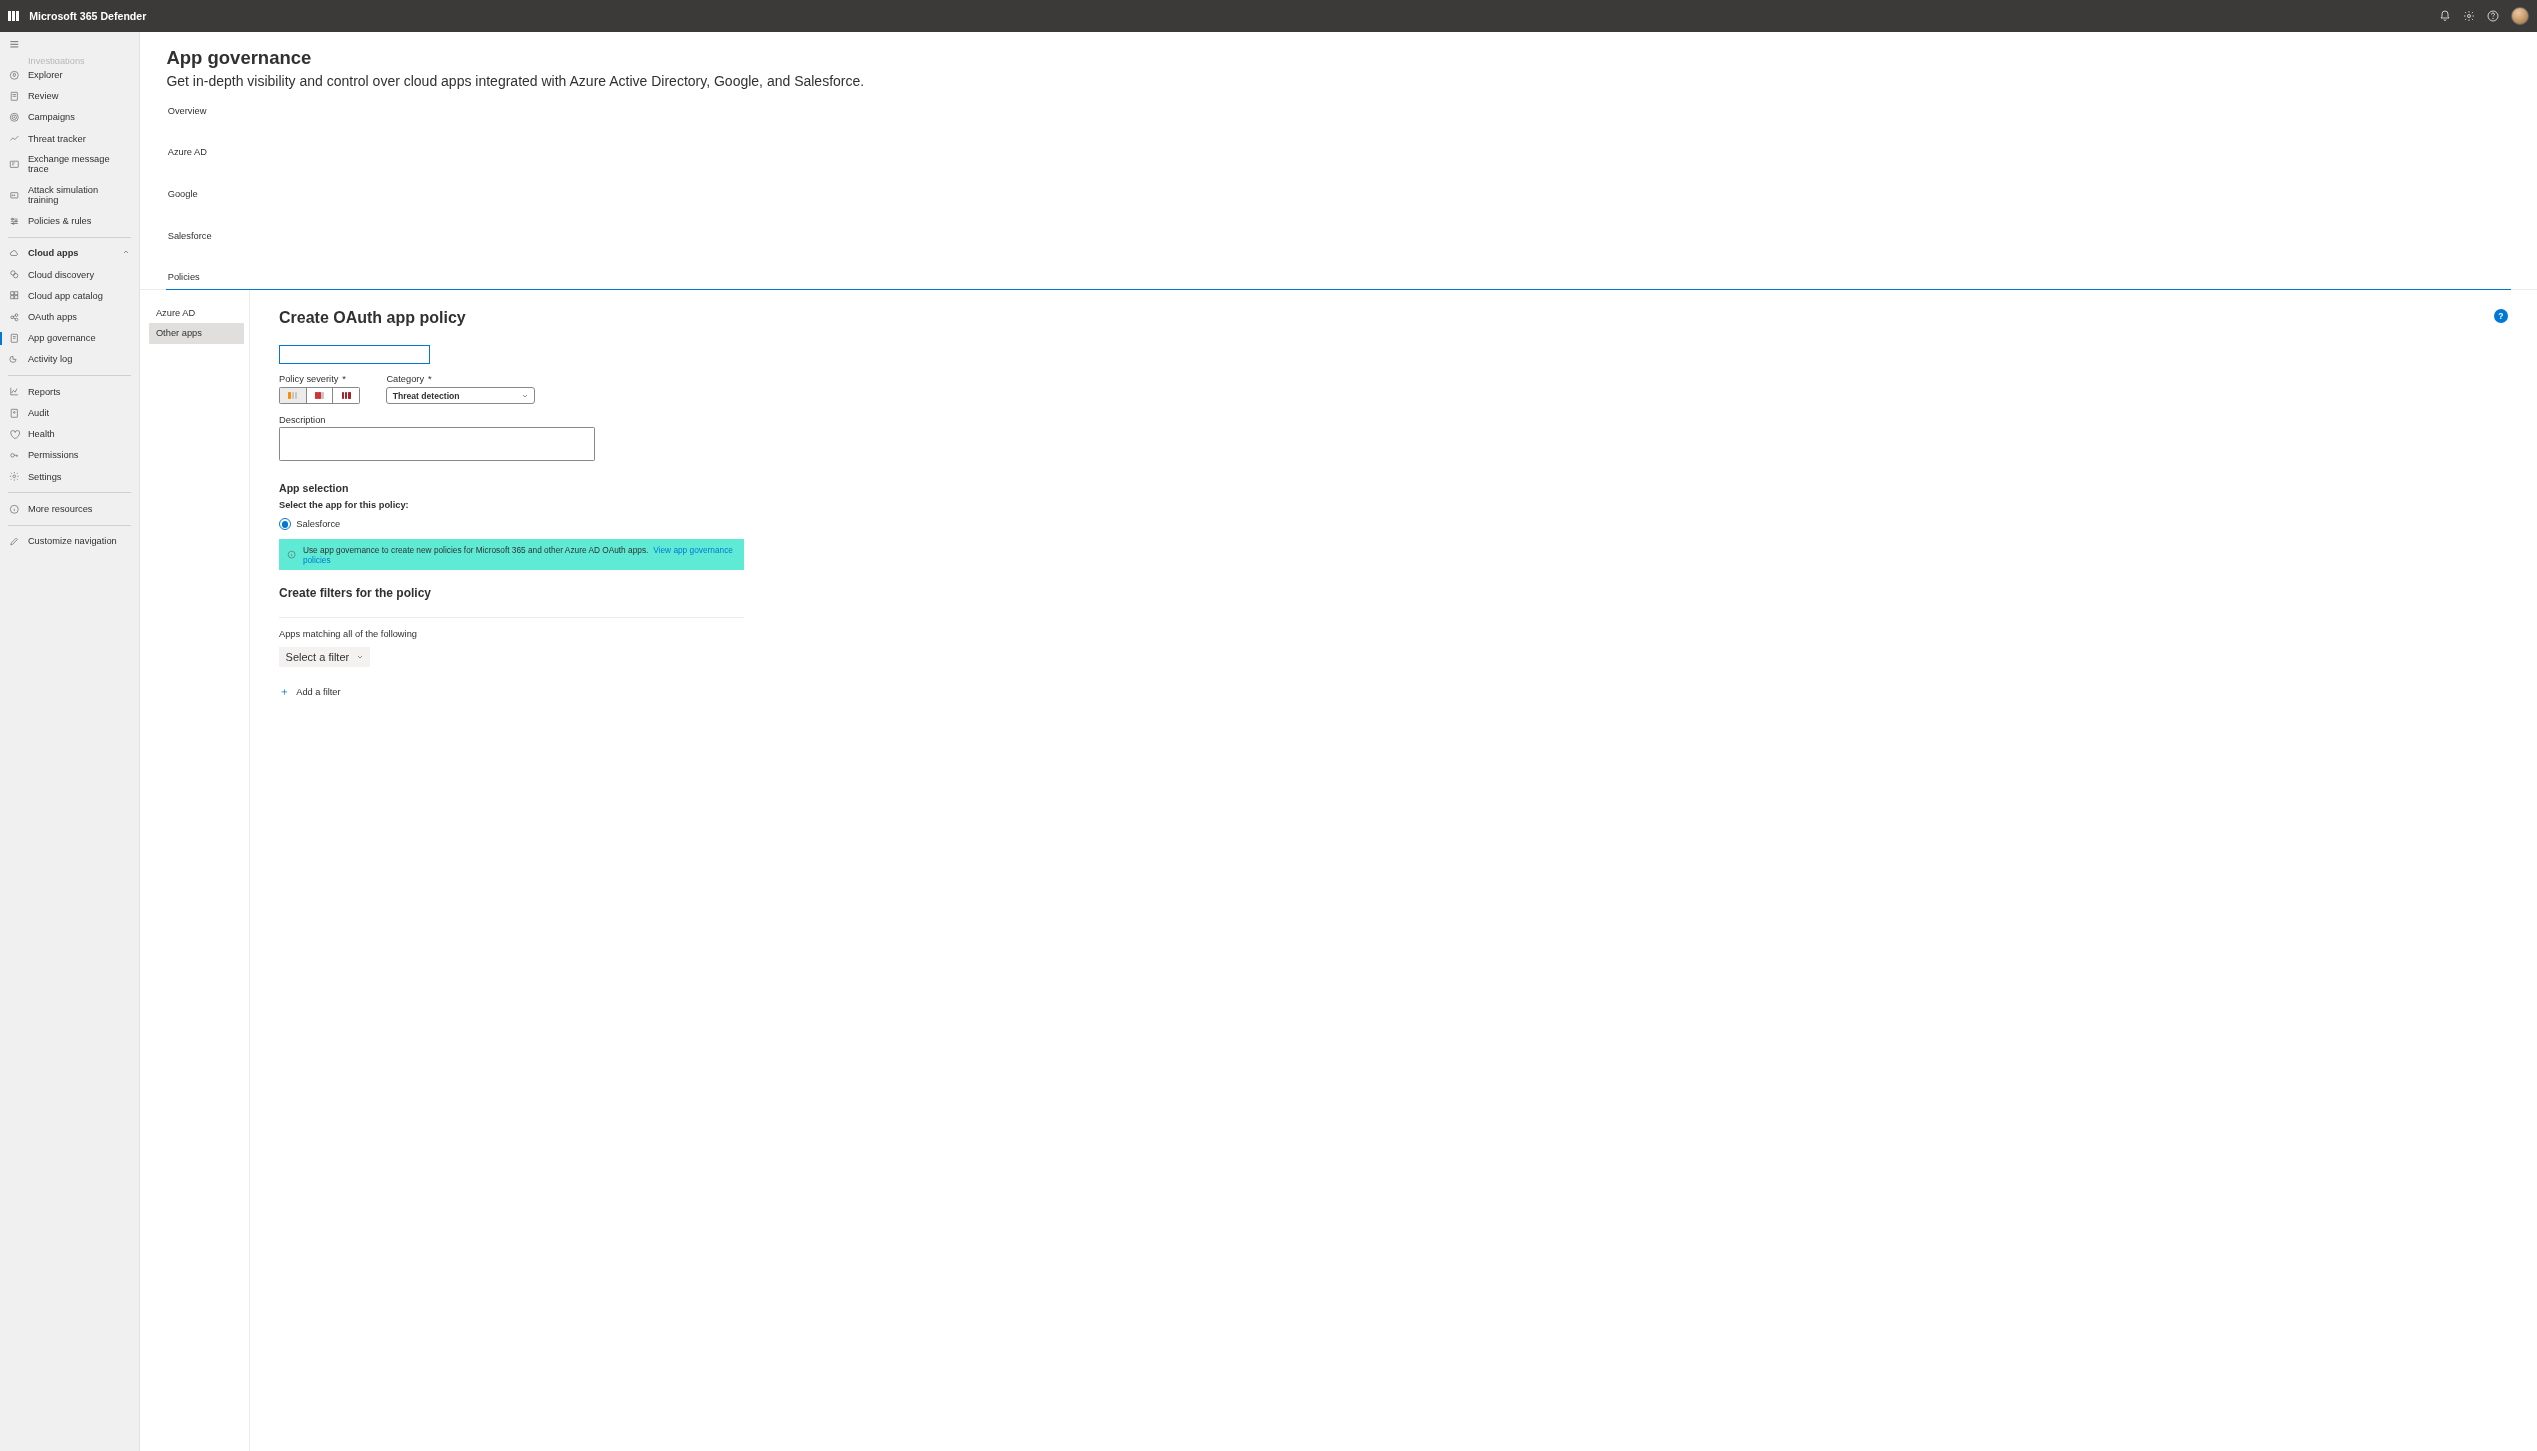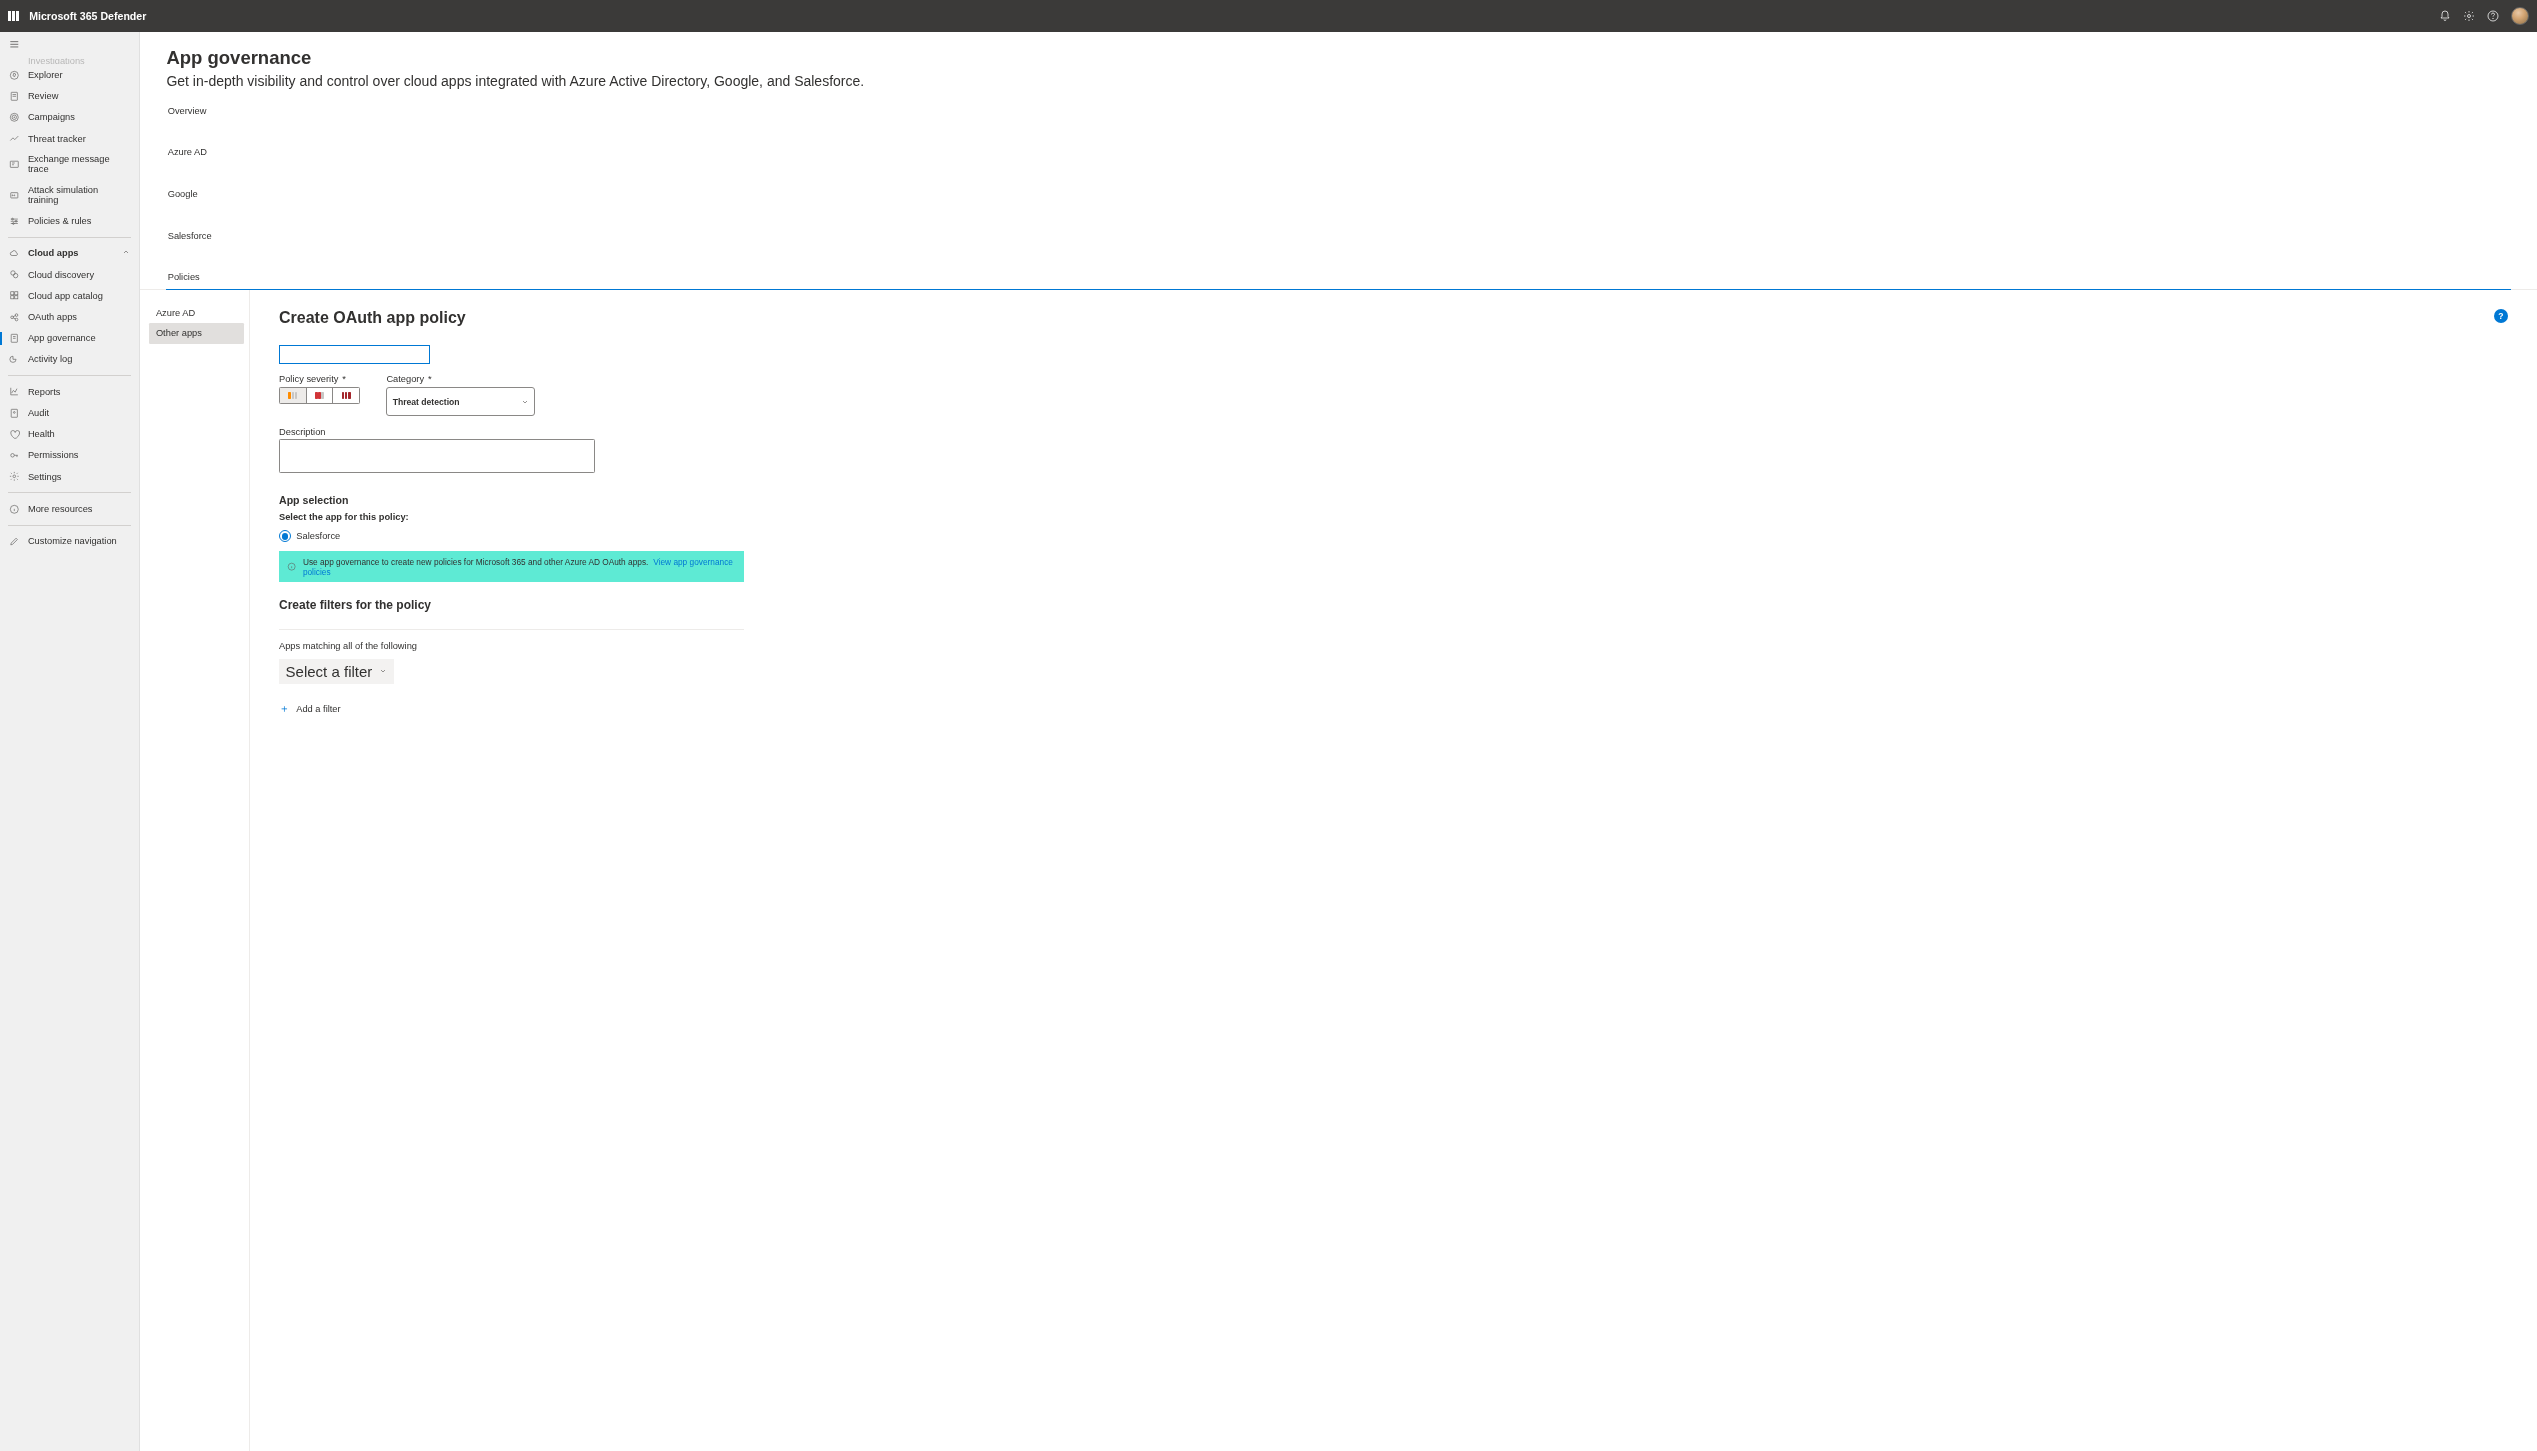--- a/index.html
+++ b/index.html
@@ -116,21 +116,21 @@
   }
   .sev-btn:last-child { border-right:none;}
   .sev-btn.selected { background:#edebe9;}
   .sev-bar { width:2.6px; height:6.6px; border-radius:0.7px;}
   .sev-low .sev-bar:nth-child(1){ background:#ff8c00;}
   .sev-low .sev-bar:nth-child(2),.sev-low .sev-bar:nth-child(3){ background:#c8c6c4;}
   .sev-med .sev-bar:nth-child(1),.sev-med .sev-bar:nth-child(2){ background:#d13438;}
   .sev-med .sev-bar:nth-child(3){ background:#c8c6c4;}
   .sev-high .sev-bar { background:#a4262c;}
   .dropdown {
-    width: 149px; height:29px;
+    width: 149px; height:17px;
     border:0.7px solid #8a8886; border-radius:3px;
     display:flex; align-items:center; justify-content:space-between;
     padding: 0 5.3px; font-size:8.6px; font-weight:600;
     cursor:pointer; background:#fff;
   }
   .dropdown svg { width:8px; height:8px; stroke:#605e5c; fill:none; stroke-width:2;}
   .description-box {
     width: 316px; height: 34px;
     border:0.7px solid #8a8886; border-radius:1.3px;
     resize:none; padding:2.6px 4px; font-family:inherit; font-size:9.3px;
@@ -156,21 +156,21 @@
     font-size:8.3px; margin-top:6.6px;
     max-width: 465px;
   }
   .info-banner svg { width:9.3px; height:9.3px; stroke:#605e5c; fill:none; stroke-width:1.5; flex-shrink:0;}
   .info-banner a { color:#0078d4; text-decoration:none; margin-left:2.6px;}
   .filters-section { margin-top:16px; max-width:465px;}
   .filters-heading { font-size:12px; font-weight:600; padding-bottom:17px; border-bottom:0.7px solid #edebe9;}
   .filters-sub { font-size:9.3px; margin:10.6px 0 8px 0;}
   .filter-dropdown {
     display:inline-flex; align-items:center; gap:6.6px;
-    background:#f3f2f1; padding:4px 6.6px; font-size:15px;
+    background:#f3f2f1; padding:4px 6.6px; font-size:11px;
     cursor:pointer;
   }
   .filter-dropdown svg { width:8px; height:8px; stroke:#605e5c; fill:none; stroke-width:2;}
   .add-filter {
     display:flex; align-items:center; gap:6.6px;
     margin-top:18.5px; font-size:9.3px; cursor:pointer;
     color:#323130;
   }
   .add-filter .plus { color:#0078d4; font-size:10.6px; font-weight:300;}
   .field-group { margin-top: 0; }

